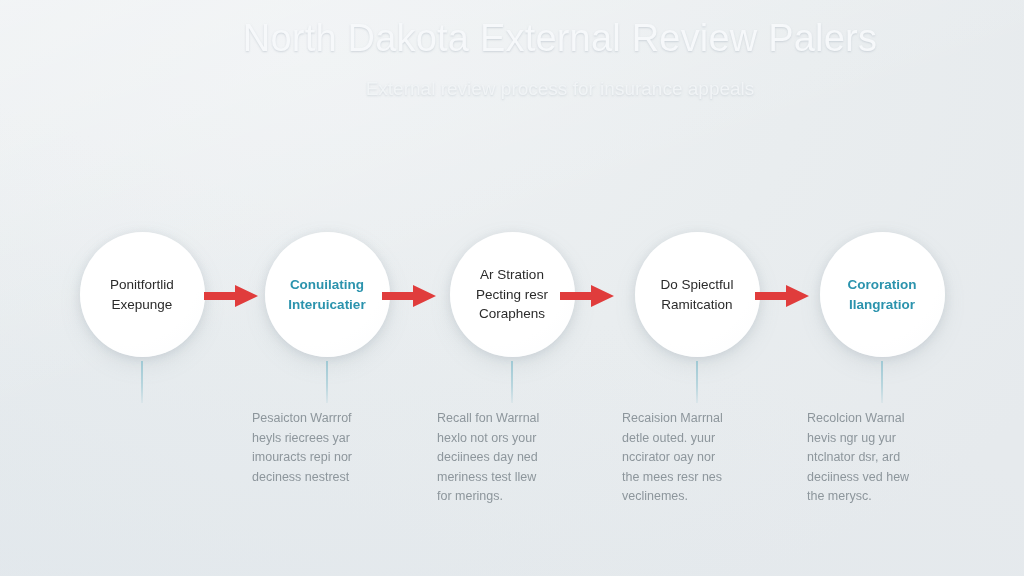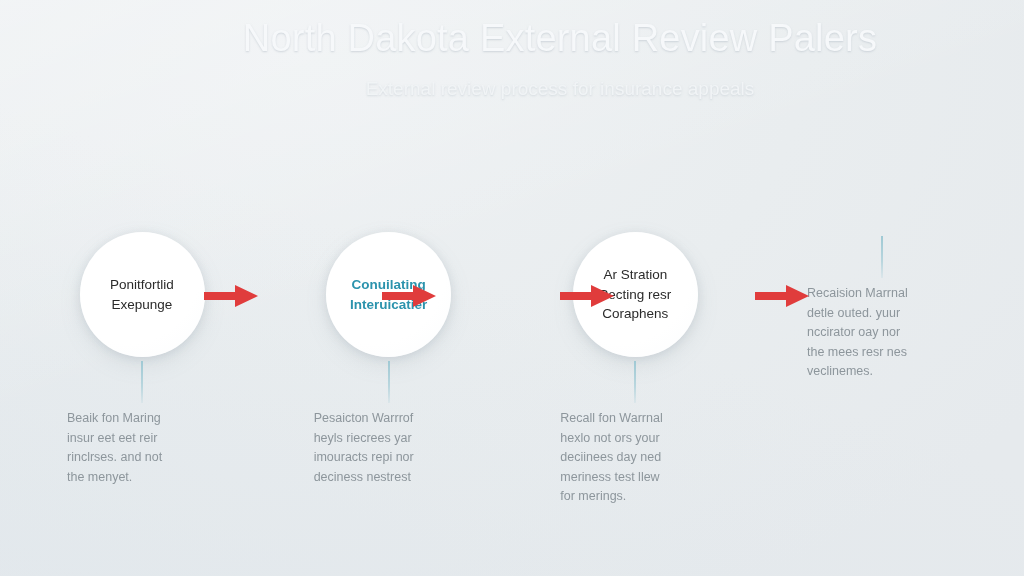--- a/index.html
+++ b/index.html
@@ -156,24 +156,20 @@
   </div>
 
   <div class="flow">
 
     <div class="step">
       <div class="node-circle">
         <span class="node-label">Ponitfortlid
 Exepunge</span>
       </div>
       <div class="connector"></div>
-      <div class="step-desc">Beaik fon Maring
-insur eet eet reir
-rinclrses. and not
-the menyet.</div>
     </div>
 
     <div class="step">
       <div class="node-circle">
         <span class="node-label accent">Conuilating
 Interuicatier</span>
       </div>
       <div class="connector"></div>
       <div class="step-desc">Pesaicton Warrrof
 heyls riecrees yar
@@ -189,28 +185,44 @@
       </div>
       <div class="connector"></div>
       <div class="step-desc">Recall fon Warrnal
 hexlo not ors your
 deciinees day ned
 meriness test llew
 for merings.</div>
     </div>
 
     <div class="step">
+      <div class="node-circle">
+        <span class="node-label">Do Spiectful
+Ramitcation</span>
+      </div>
       <div class="connector"></div>
       <div class="step-desc">Recaision Marrnal
 detle outed. yuur
 nccirator oay nor
 the mees resr nes
 veclinemes.</div>
     </div>
 
+    <div class="step">
+      <div class="node-circle">
+        <span class="node-label accent">Cororation
+Ilangratior</span>
+      </div>
+      <div class="connector"></div>
+      <div class="step-desc">Recolcion Warnal
+hevis ngr ug yur
+ntclnator dsr, ard
+deciiness ved hew
+the merysc.</div>
+    </div>
 
   </div>
 
   <div class="arrow arrow-1">
     <svg width="54" height="22" viewBox="0 0 54 22">
       <path d="M0 7 H31 V0 L54 11 L31 22 V15 H0 Z" fill="#e03c3c"></path>
     </svg>
   </div>
   <div class="arrow arrow-2">
     <svg width="54" height="22" viewBox="0 0 54 22">

